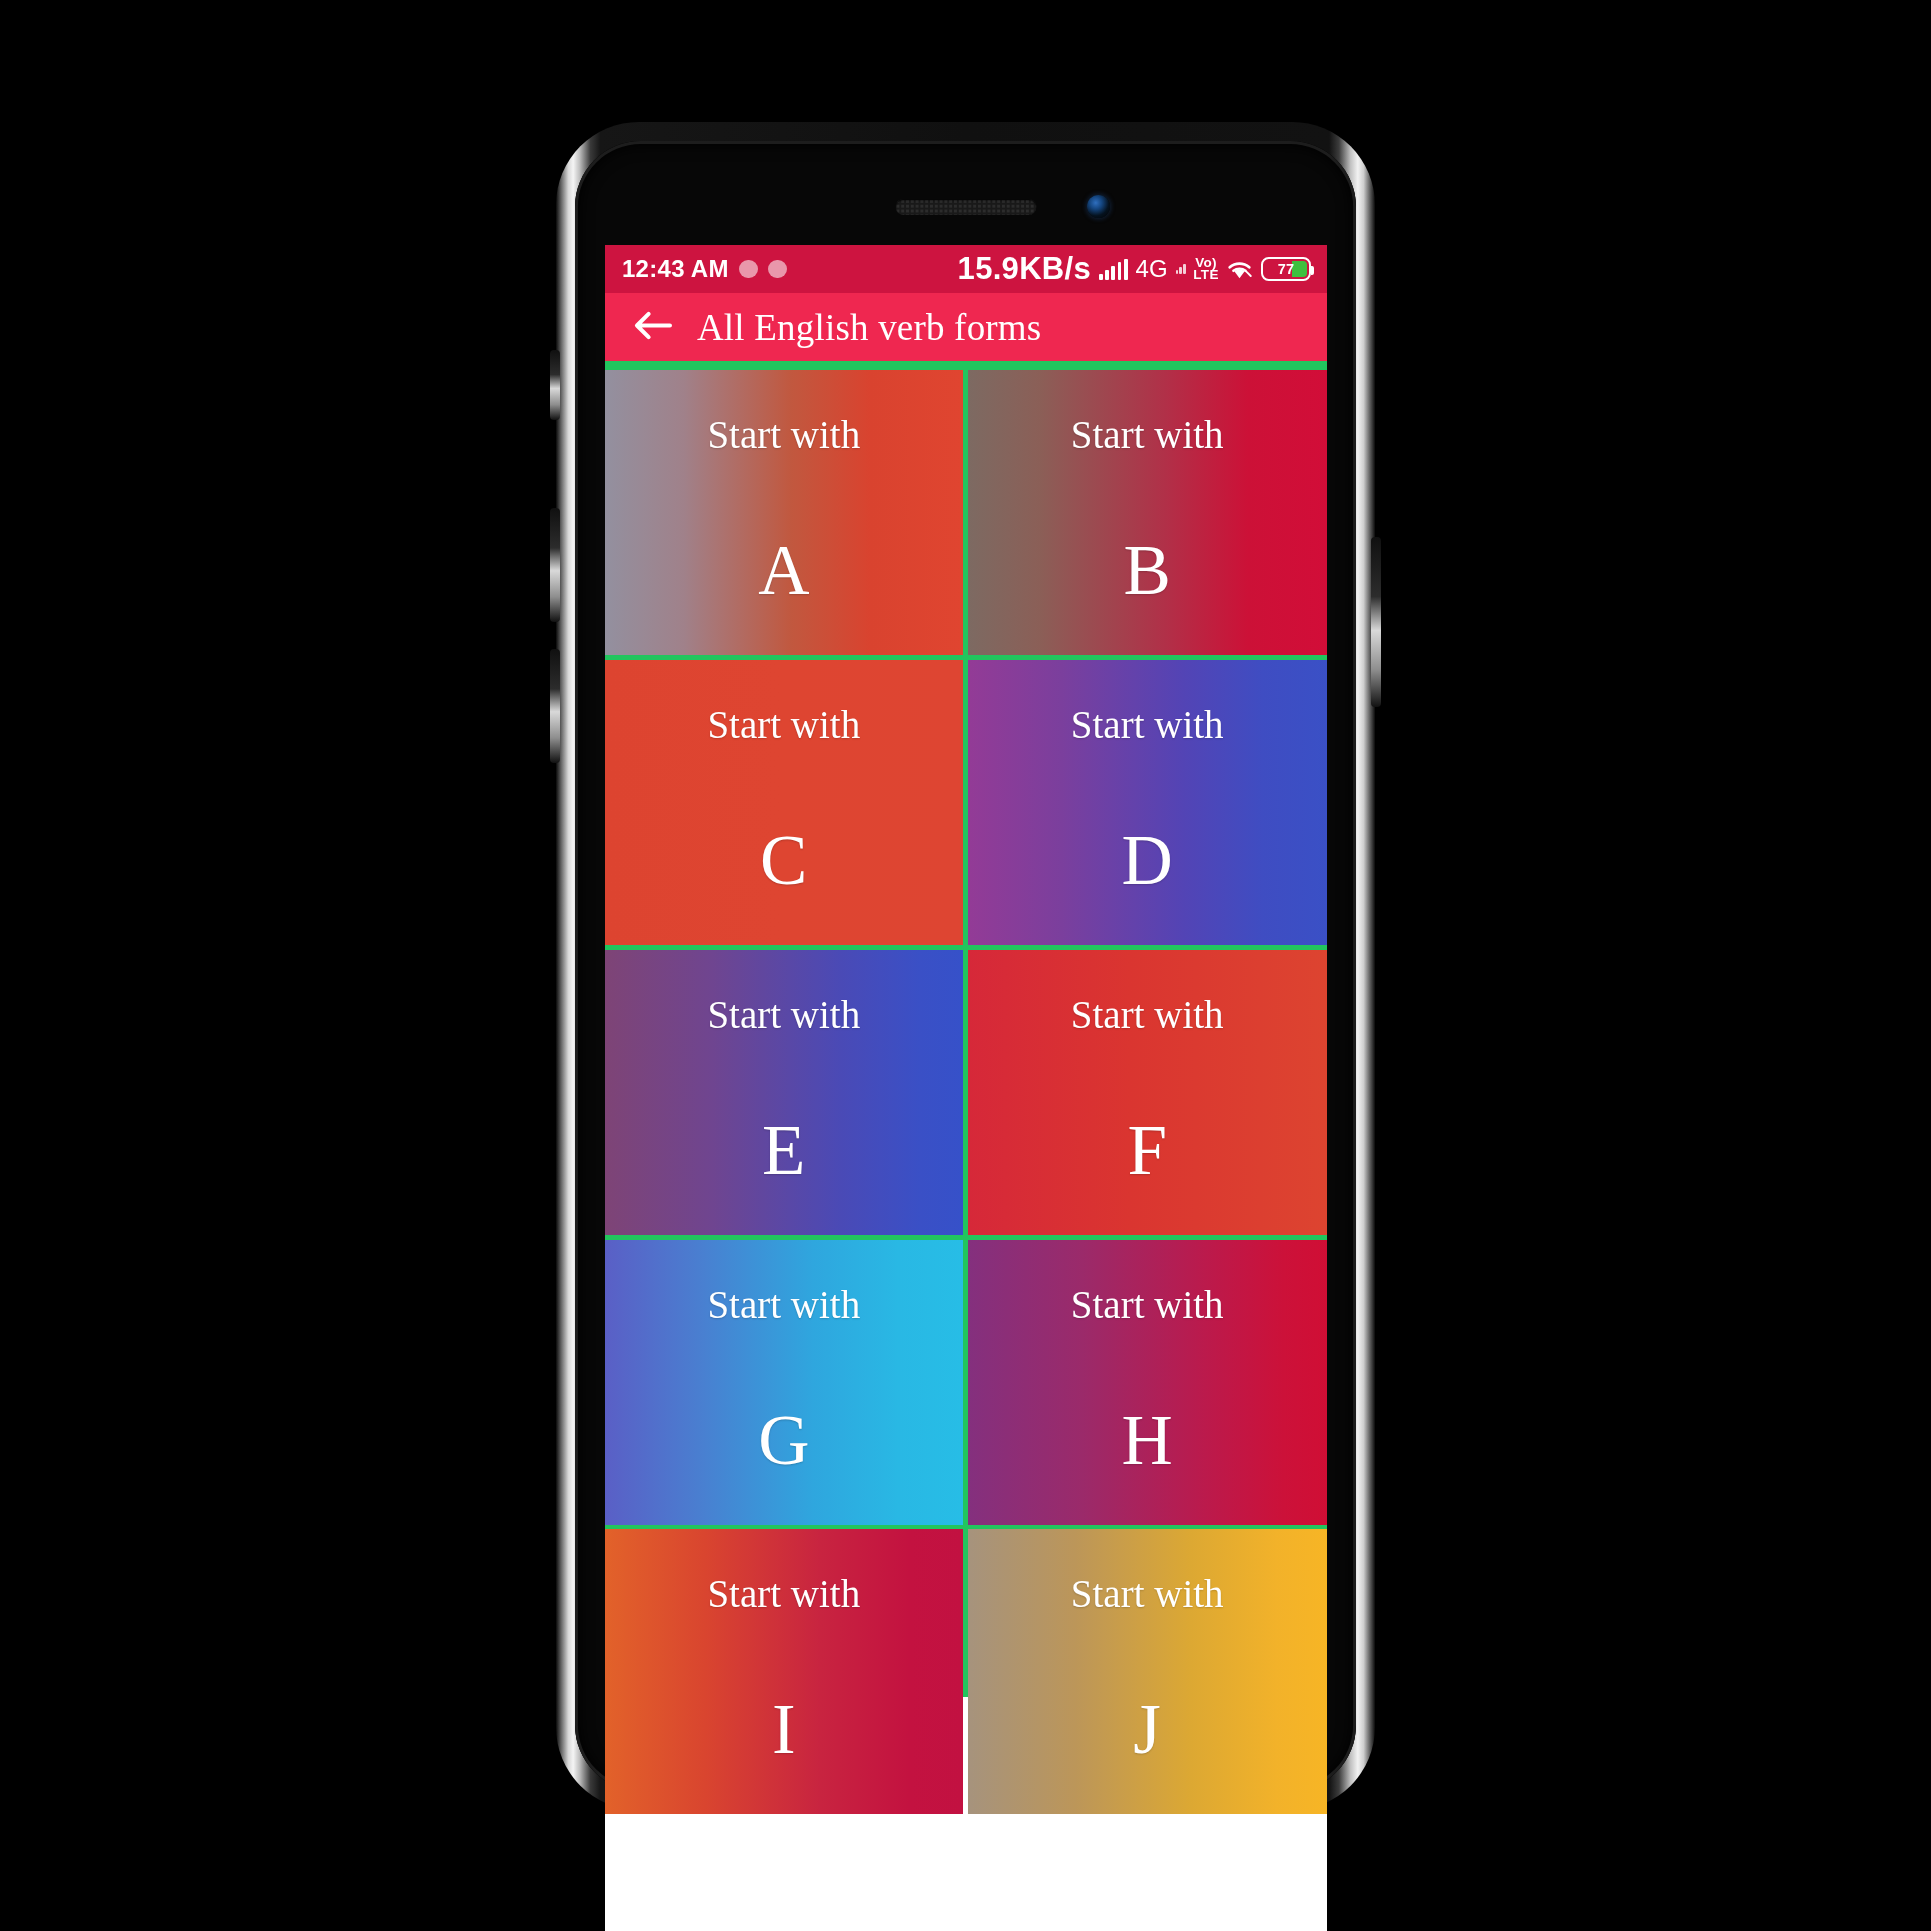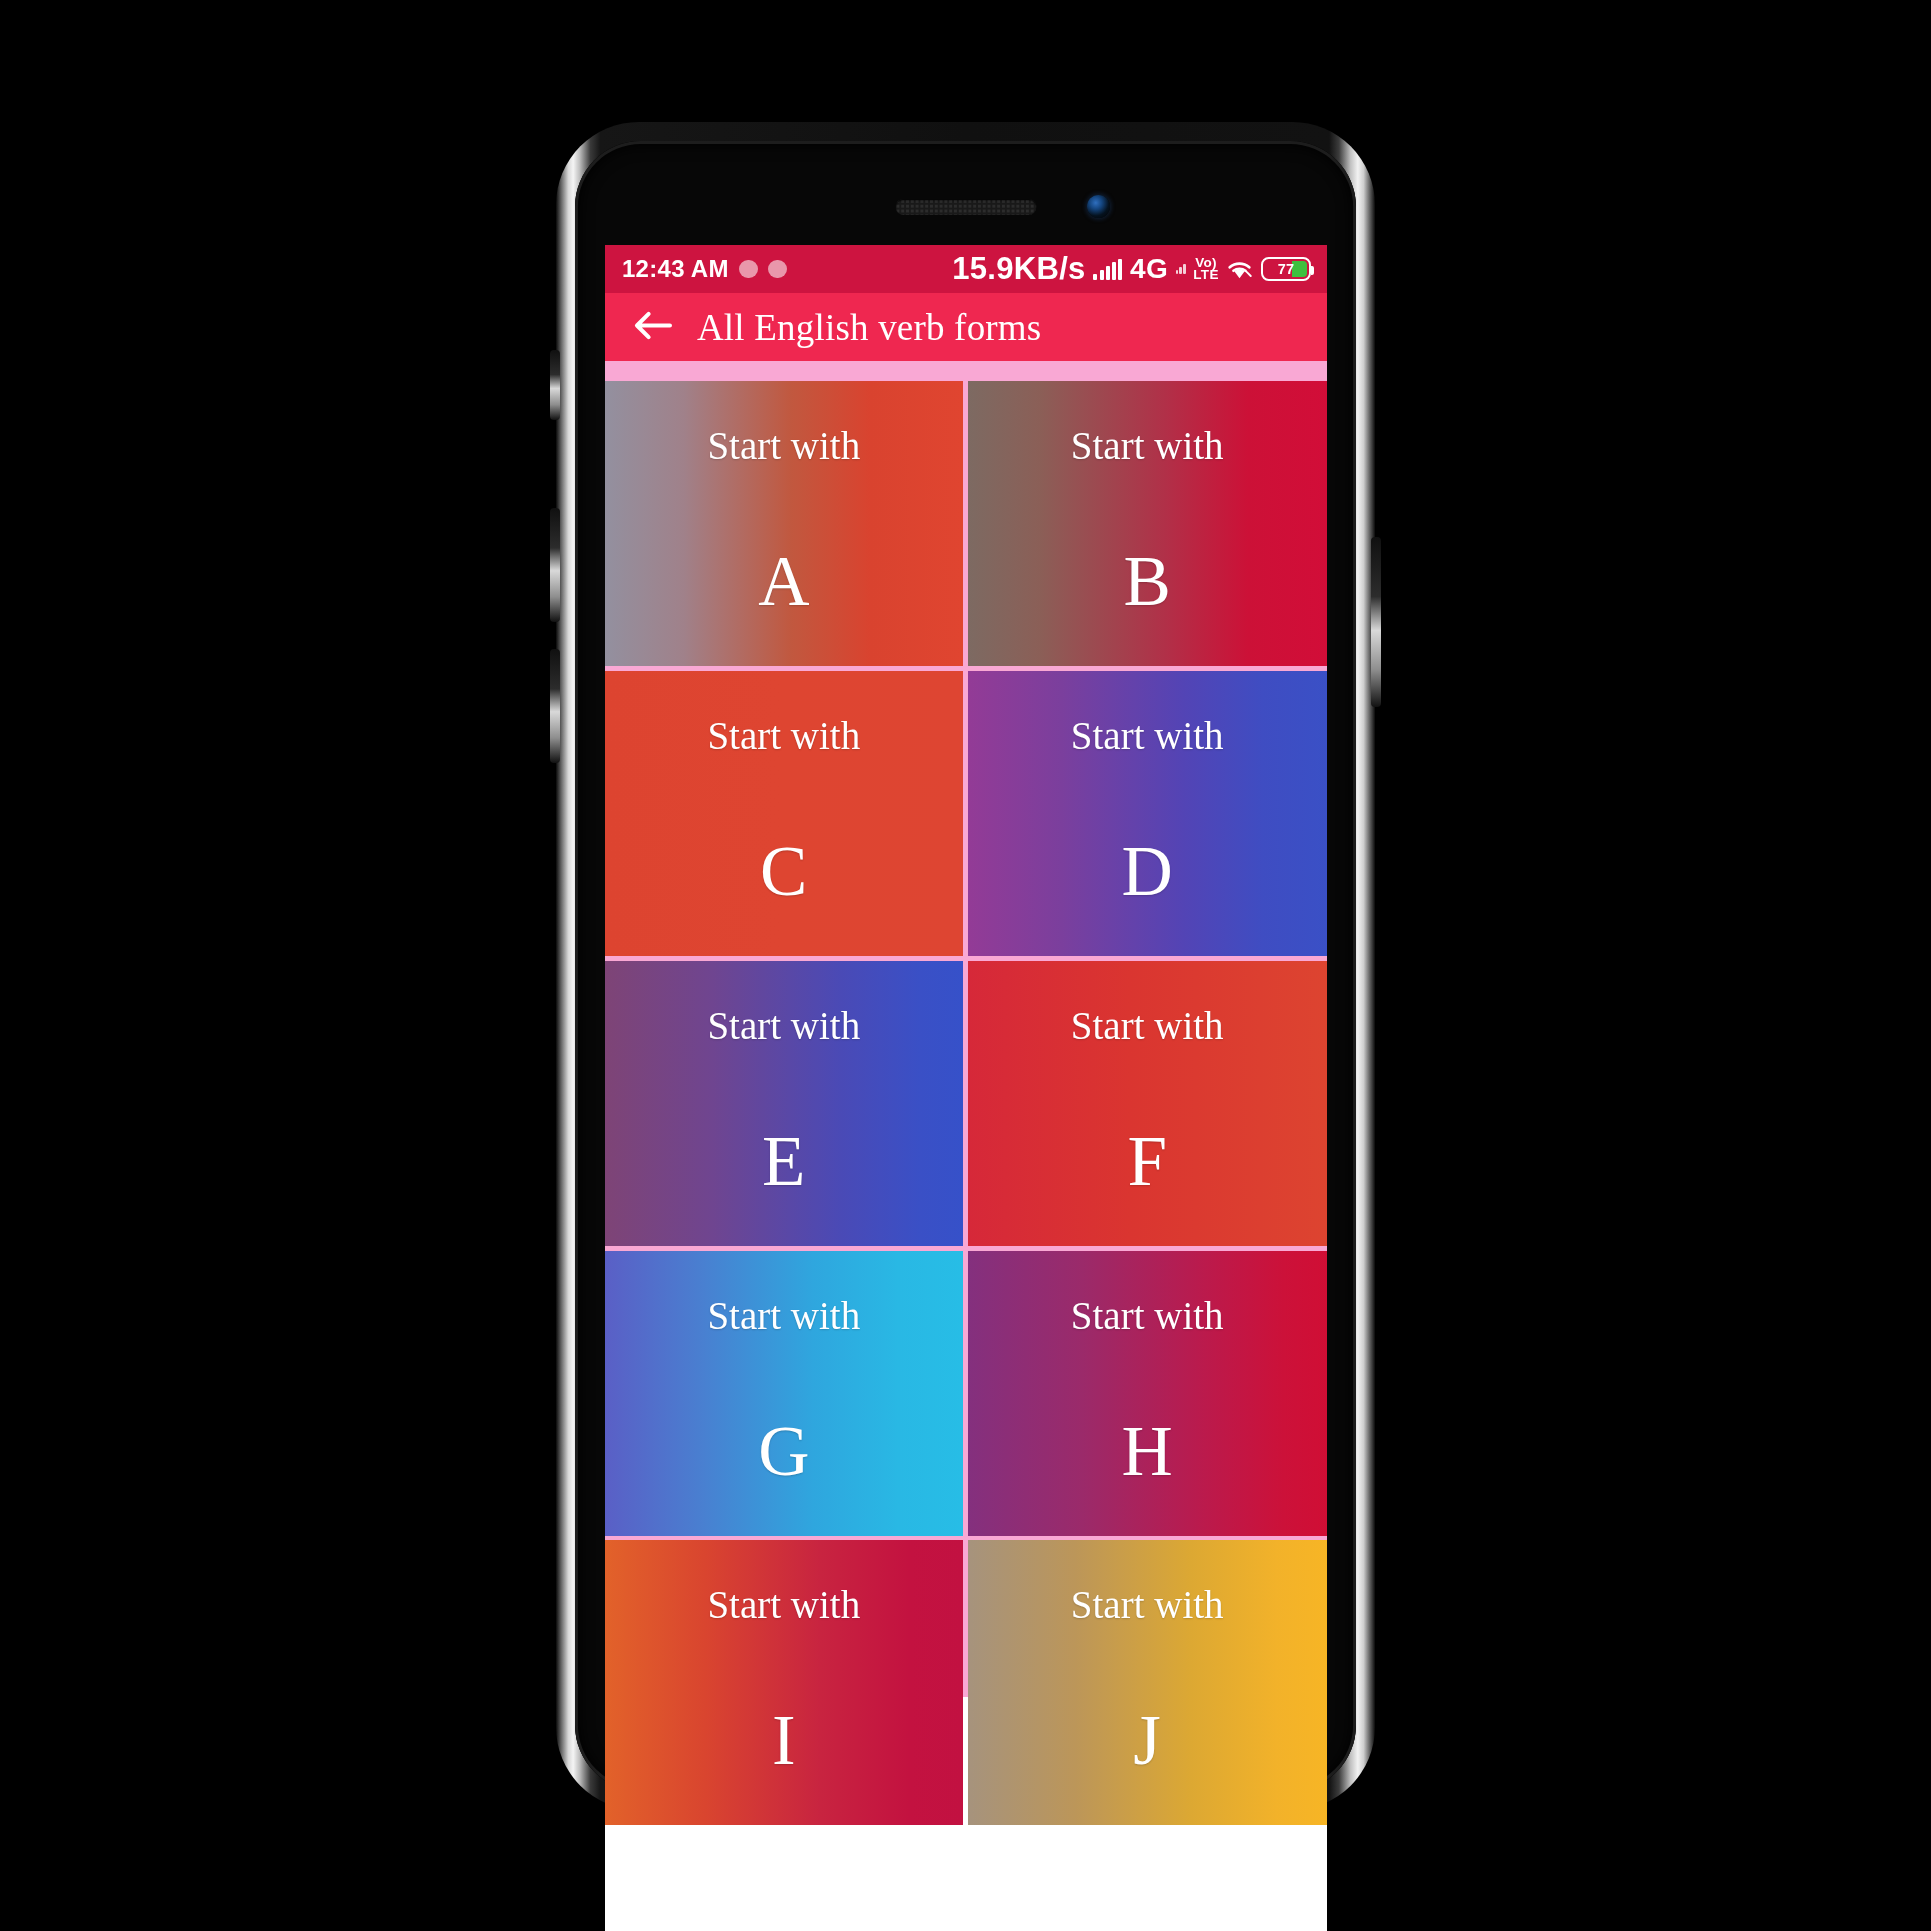--- a/index.html
+++ b/index.html
@@ -79,21 +79,21 @@
   #status-right{display:flex;align-items:center;gap:7.7px;}
   .notif-dot{width:18.3px;height:18.3px;border-radius:50%;background:rgba(255,255,255,.56);display:block;}
   #netspeed{font-size:31px;font-weight:bold;}
   .signal{display:flex;align-items:flex-end;gap:2.4px;height:21px;}
   .signal i{display:block;width:3.9px;background:#fff;border-radius:1px;}
   .signal i:nth-child(1){height:5.8px;}
   .signal i:nth-child(2){height:9.7px;}
   .signal i:nth-child(3){height:13.5px;}
   .signal i:nth-child(4){height:17.4px;}
   .signal i:nth-child(5){height:21px;}
-  #gen-label{font-size:28px;font-weight:bold;}
+  #gen-label{font-size:24px;font-weight:normal;}
   .signal-sm{display:flex;align-items:flex-end;gap:1.4px;height:9.7px;opacity:.8;}
   .signal-sm i{display:block;width:2.4px;background:#fff;border-radius:1px;}
   .signal-sm i:nth-child(1){height:3.9px;}
   .signal-sm i:nth-child(2){height:6.8px;}
   .signal-sm i:nth-child(3){height:9.7px;}
   #volte{line-height:.92;text-align:center;font-size:13.5px;font-weight:bold;}
   #wifi-icon{position:relative;width:27px;height:21px;}
   #wifi-icon svg{display:block;}
   #battery{
     position:relative;width:50px;height:24px;border:2.4px solid #fff;border-radius:7.7px;
@@ -110,21 +110,21 @@
   }
   #back-button{width:54px;height:54px;display:flex;align-items:center;justify-content:center;cursor:pointer;}
   #app-title{
     color:#ffffff;font-family:"Liberation Serif",serif;
     font-size:37px;margin-left:17.4px;letter-spacing:0.2px;
   }
 
   
   #tile-grid{
     display:grid;grid-template-columns:1fr 1fr;
-    gap:4.8px;background:#f9a8d4;padding-top:20px;
+    gap:4.8px;background:#22c55e;padding-top:9px;
     height:1336px;box-sizing:border-box;
     align-content:start;
     grid-auto-rows:285px;
   }
   .tile{
     position:relative;display:flex;flex-direction:column;
     align-items:center;color:#fff;cursor:pointer;overflow:hidden;
   }
   .tile .tile-label{
     font-family:"Liberation Serif",serif;font-size:39px;

